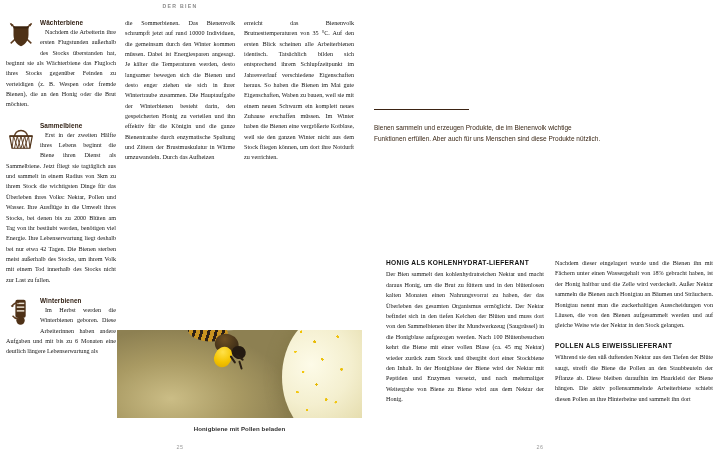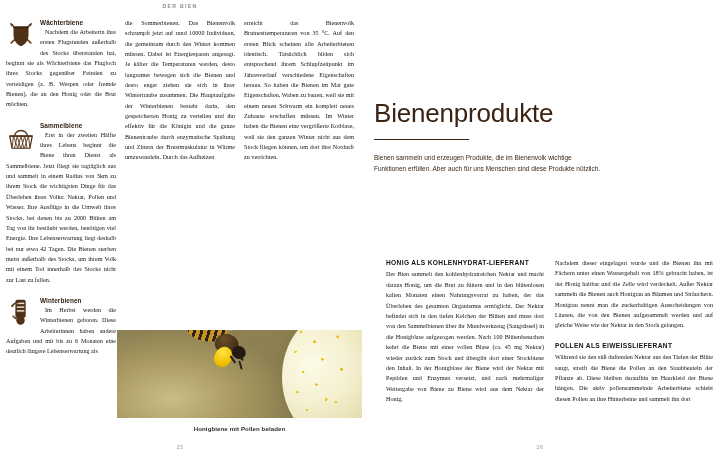--- a/index.html
+++ b/index.html
@@ -371,21 +371,20 @@
       </div>
 
     </div>
 
     <div class="folio">25</div>
   </div>
 
   <div class="page page-right">
 
     <div class="chapter">
-      <h1>Bienenprodukte</h1>
       <div class="rule"></div>
       <div class="standfirst">Bienen sammeln und erzeugen Produkte, die im Bienenvolk wichtige Funktionen erfüllen. Aber auch für uns Menschen sind diese Produkte nützlich.</div>
     </div>
 
     <div class="rcols">
       <div class="rcol">
         <h2>HONIG ALS KOHLENHYDRAT-LIEFERANT</h2>
         <p>Der Bien sammelt den kohlenhydratreichen Nektar und macht daraus Honig, um die Brut zu füttern und in den blütenlosen kalten Monaten einen Nahrungsvorrat zu haben, der das Überleben des gesamten Organismus ermöglicht. Der Nektar befindet sich in den tiefen Kelchen der Blüten und muss dort von den Sammelbienen über ihr Mundwerkzeug (Saugrüssel) in die Honigblase aufgezogen werden. Nach 100 Blütenbesuchen kehrt die Biene mit einer vollen Blase (ca. 45 mg Nektar) wieder zurück zum Stock und übergibt dort einer Stockbiene den Inhalt. In der Honigblase der Biene wird der Nektar mit Peptiden und Enzymen versetzt, und nach mehrmaliger Weitergabe von Biene zu Biene wird aus dem Nektar der Honig.</p>
       </div>
       <div class="rcol">

